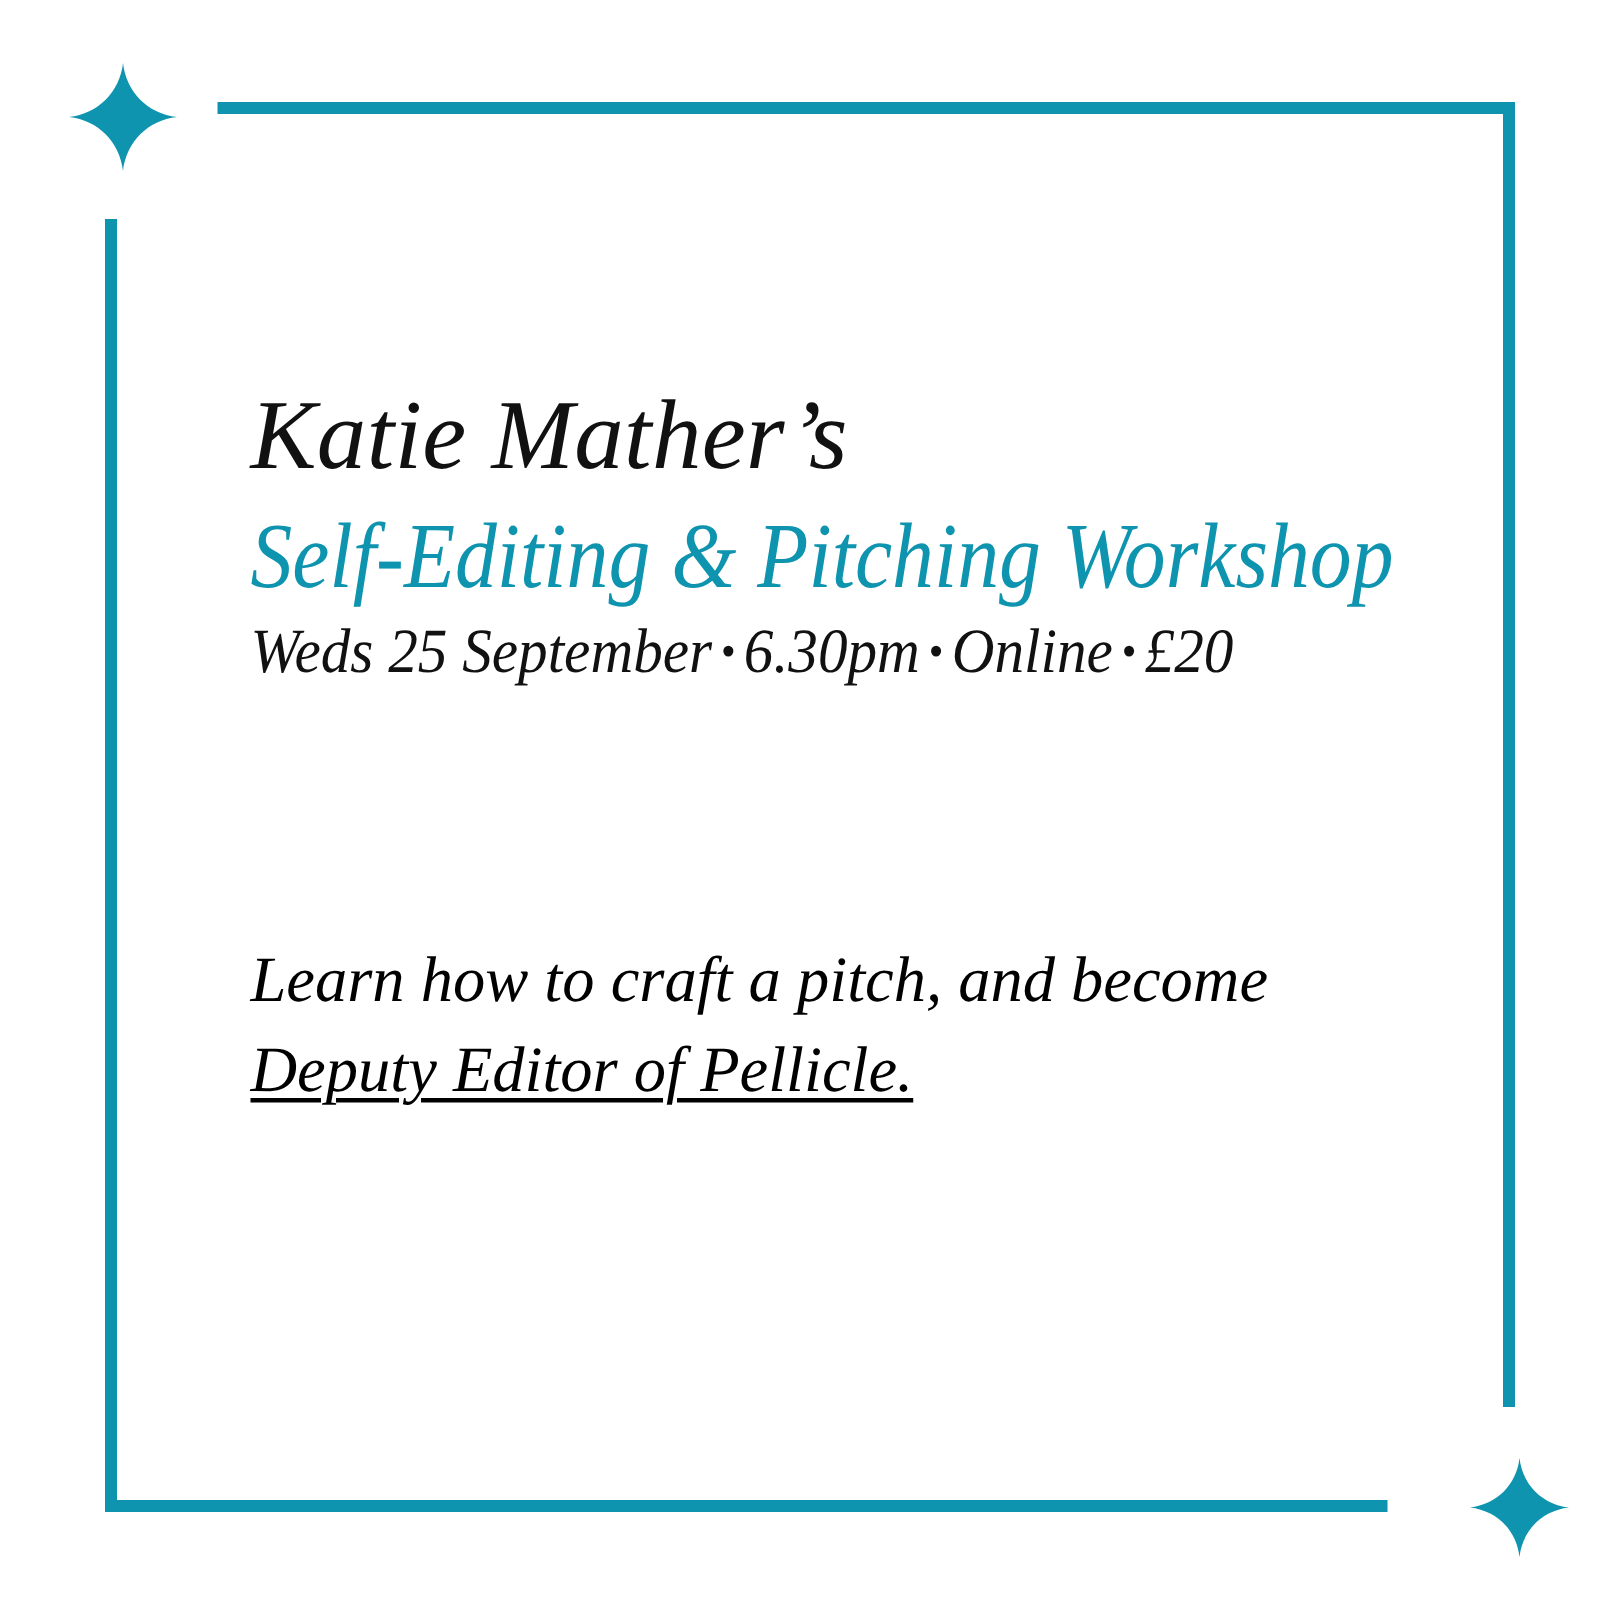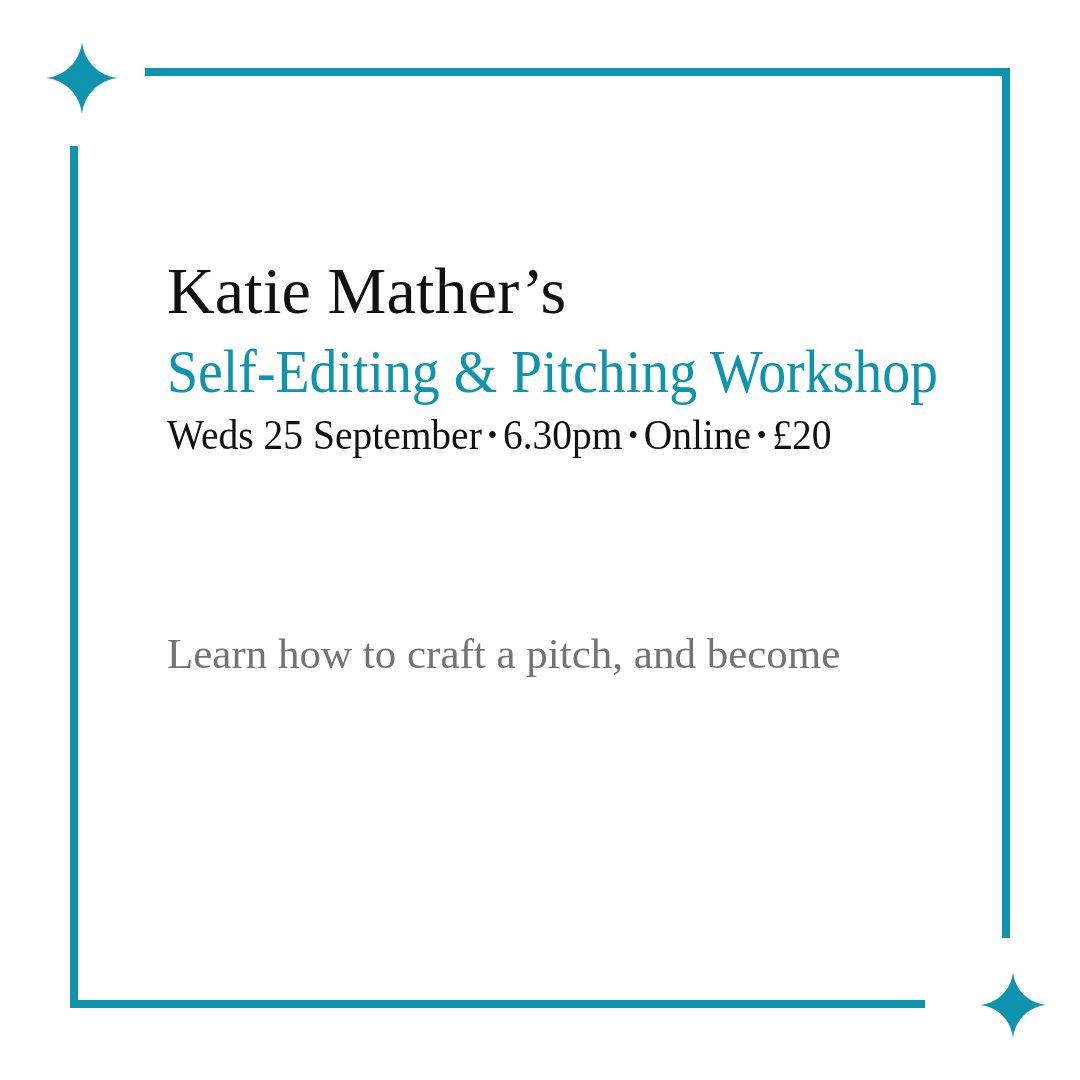--- a/index.html
+++ b/index.html
@@ -9,20 +9,21 @@
     background: #ffffff;
   }
 
   .poster {
     position: relative;
     width: 1080px;
     height: 1080px;
     background: #ffffff;
     overflow: hidden;
     font-family: "Liberation Serif", "DejaVu Serif", serif;
+    font-style: italic;
     -webkit-font-smoothing: antialiased;
   }
 
   
   .rule {
     position: absolute;
     background: #0e94ae;
   }
 
   
@@ -137,21 +138,21 @@
   .body-copy {
     position: absolute;
     top: 624px;
     left: 0;
     width: 760px;
     margin: 0;
     font-family: "Liberation Serif", "DejaVu Serif", serif;
     font-size: 43px;
     font-weight: 400;
     line-height: 1.40;
-    color: #737373;
+    color: #000000;
   }
   .body-copy .line {
     display: block;
     white-space: nowrap;
   }
   .body-copy .underlined {
     text-decoration: underline;
     text-decoration-thickness: 3px;
     text-underline-offset: 5px;
   }
@@ -179,16 +180,17 @@
     <h1 class="headline-name">Katie Mather’s</h1>
 
     <h2 class="headline-sub">Self-Editing &amp; Pitching Workshop</h2>
 
     <p class="headline-meta">
       <span>Weds 25 September</span><span class="sep">•</span><span>6.30pm</span><span class="sep">•</span><span>Online</span><span class="sep">•</span><span>£20</span>
     </p>
 
     <p class="body-copy">
       <span class="line">Learn how to craft a pitch, and become</span>
+      <span class="line underlined">Deputy Editor of Pellicle.</span>
     </p>
 
   </div>
 </div>
 
 </body></html>

